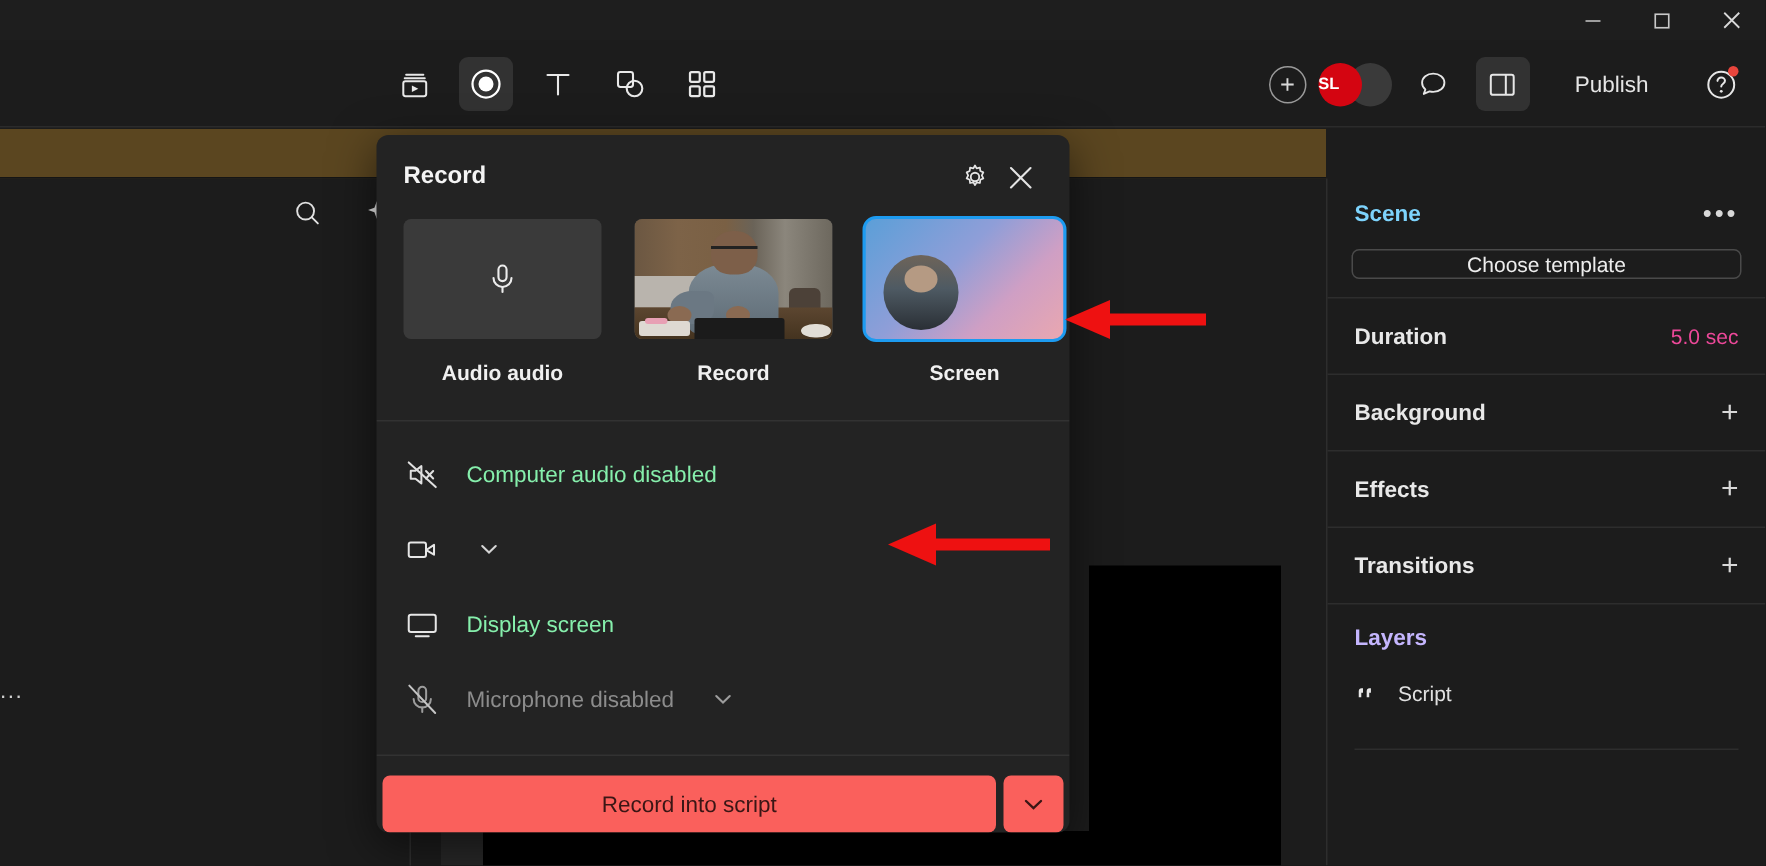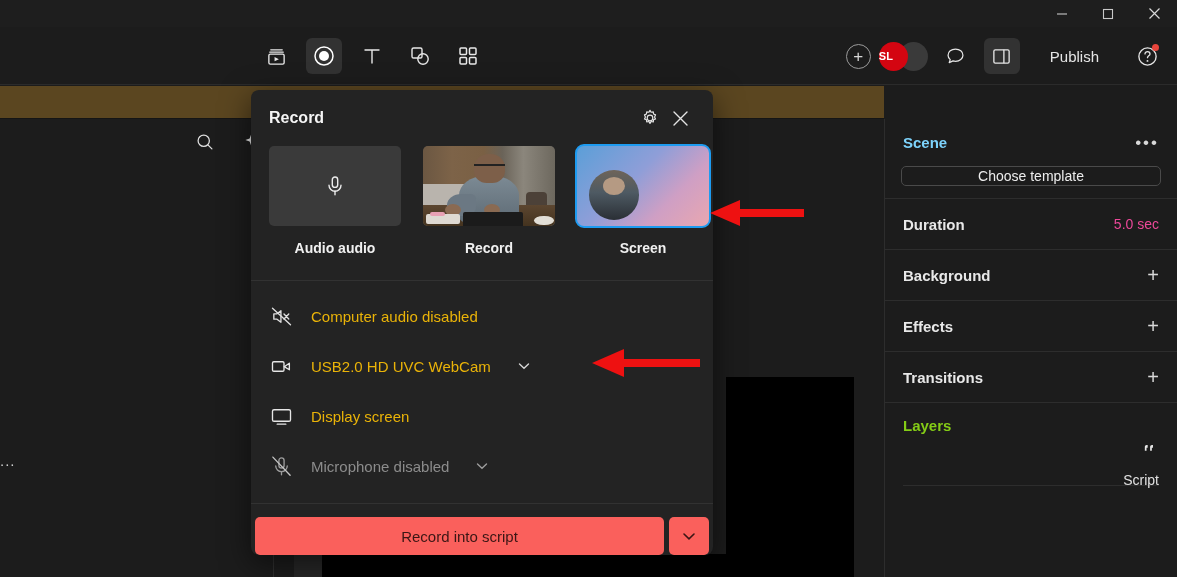--- a/index.html
+++ b/index.html
@@ -133,24 +133,24 @@
   .sb-scene { height: 47px; border-bottom: none; }
   .sb-template-wrap { padding: 0 16px 12px; border-bottom: 1px solid #2d2d2d; }
   .sb-template {
     width: 100%; height: 20px; border: 1px solid #4a4a4a; border-radius: 5px;
     background: transparent; color: #ededed; font-size: 14px;
     display: flex; align-items: center; justify-content: center;
     font-family: "Liberation Sans", sans-serif;
     text-align: right;
   }
   .sb-layers { padding: 14px 18px 0; }
-  .sb-layers-title { font-size: 15px; font-weight: bold; color: #84cc16; margin-bottom: 6px; }
+  .sb-layers-title { font-size: 15px; font-weight: bold; color: #c4b5fd; margin-bottom: 20px; }
   .layer-item {
-    display: flex; align-items: flex-end; gap: 12px; height: 32px;
-    color: #e0e0e0; font-size: 14px; flex-direction: column;
+    display: flex; align-items: flex-start; gap: 12px; height: 32px;
+    color: #e0e0e0; font-size: 14px;
   }
   .layers-sep { margin-top: 13px; border-bottom: 1px solid #2d2d2d; }
 
   
   .dialog {
     position: absolute; left: 251px; top: 90px; width: 462px; height: 465px;
     background: #232323; border-radius: 8px;
     box-shadow: 0 8px 30px rgba(0,0,0,.55);
     overflow: hidden;
   }
@@ -252,21 +252,21 @@
   .scr .bubble::after {
     content: ""; position: absolute; left: 28%; top: 14%;
     width: 44%; height: 36%; border-radius: 50%; background: #b59a83;
   }
 
   .dlg-sep { height: 1px; background: #323232; margin-top: 18px; }
 
   .opt-list { padding: 10px 0 12px; }
   .opt {
     display: flex; align-items: center; height: 50px; padding: 0 18px; gap: 18px;
-    color: #eab308; font-size: 15px;
+    color: #86efac; font-size: 15px;
   }
   .opt.disabled { color: #8c8c8c; }
   .opt-ico {
     width: 24px; height: 24px; display: flex; align-items: center; justify-content: center;
     flex-shrink: 0;
   }
   .chev { margin-left: 8px; display: flex; align-items: center; }
 
   .dlg-foot {
     border-top: 1px solid #323232;
@@ -529,21 +529,20 @@
         <span>Computer audio disabled</span>
       </div>
 
       <div class="opt">
         <span class="opt-ico">
           <svg width="23" height="23" viewBox="0 0 24 24">
             <rect x="2.6" y="7" width="12" height="10" rx="1.4" fill="none" stroke="#e6e6e6" stroke-width="1.4"></rect>
             <path d="M14.8 12.2l5.4-3.6v6.8l-5.4-3.2z" fill="none" stroke="#e6e6e6" stroke-width="1.4" stroke-linejoin="round"></path>
           </svg>
         </span>
-        <span>USB2.0 HD UVC WebCam</span>
         <span class="chev">
           <svg width="14" height="14" viewBox="0 0 14 14">
               <path d="M2.5 5l4.5 4.3L11.5 5" fill="none" stroke="#d4d4d4" stroke-width="1.4" stroke-linecap="round"></path>
             </svg>
         </span>
       </div>
 
       <div class="opt">
         <span class="opt-ico">
           <svg width="23" height="23" viewBox="0 0 24 24">

